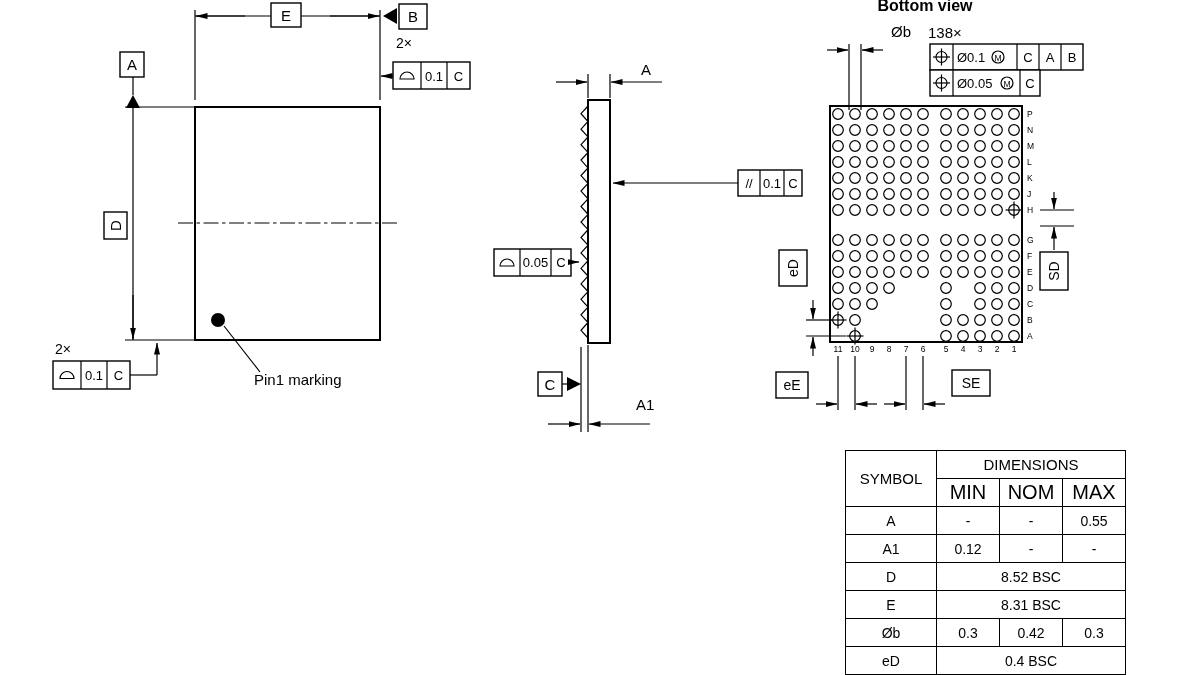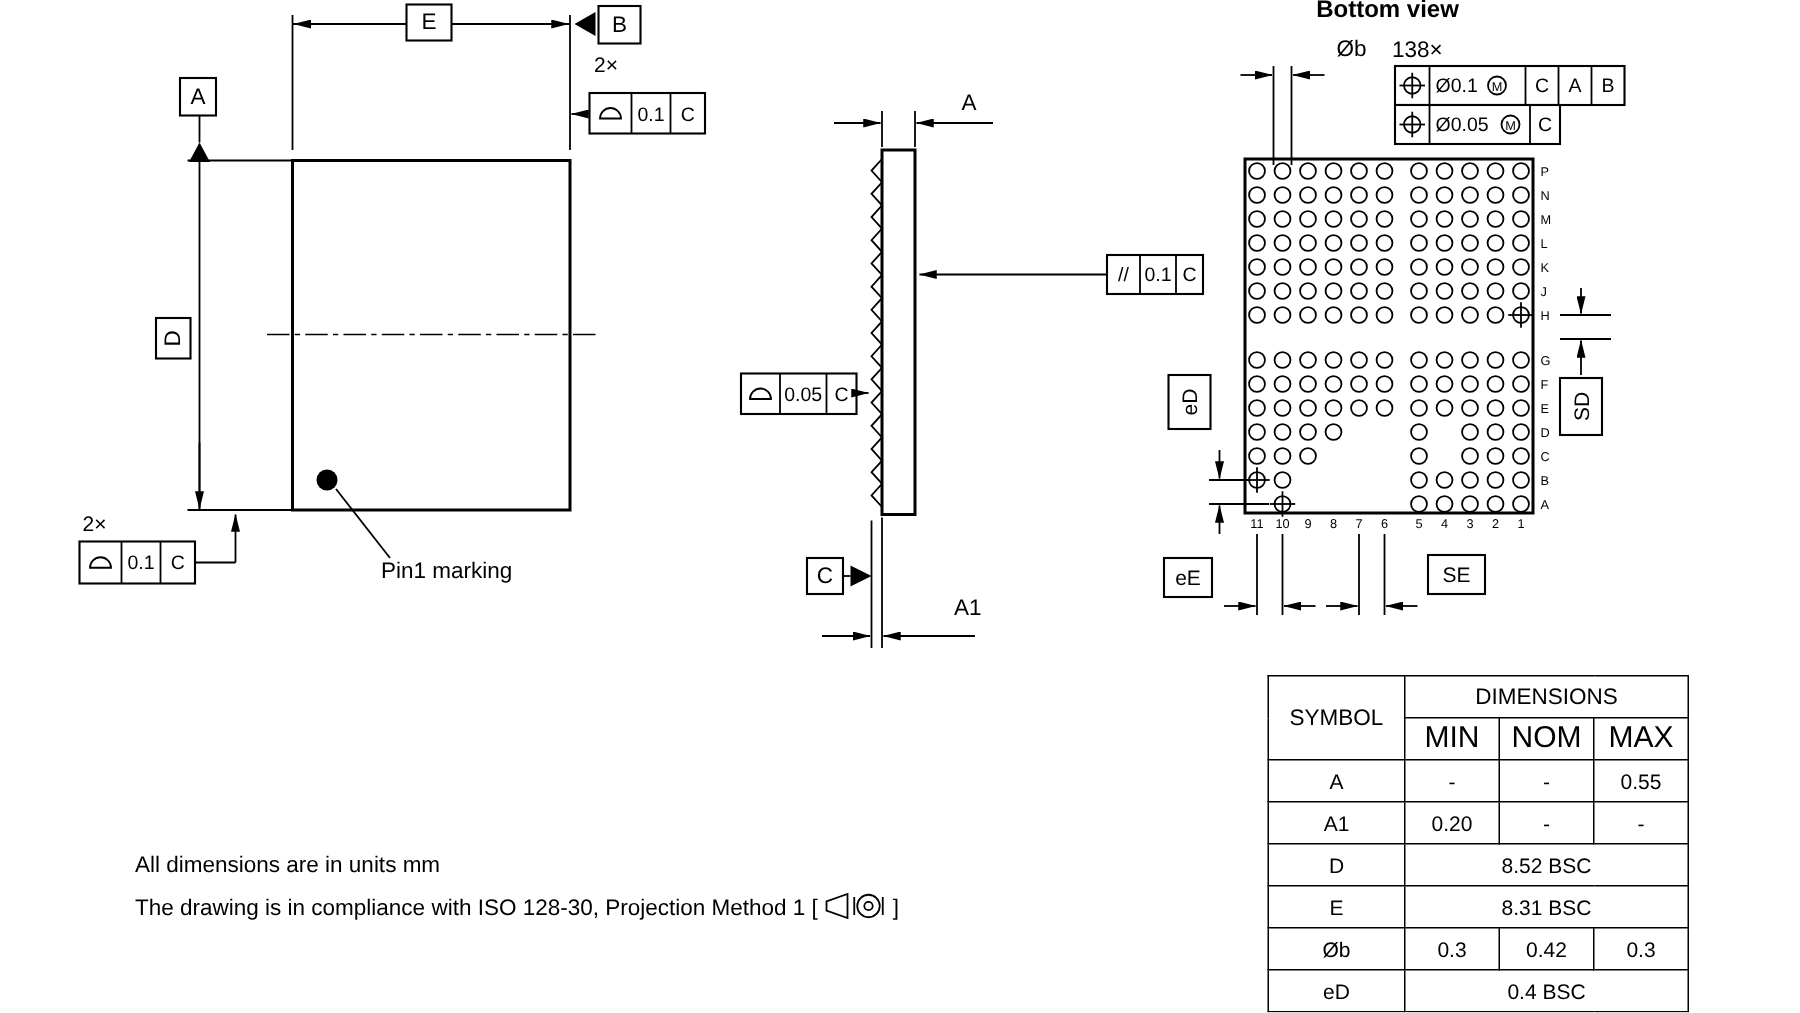--- a/index.html
+++ b/index.html
@@ -428,21 +428,21 @@
     </thead>
     <tbody id="dim-rows">
           <tr>
             <td class="sym">A</td>
             <td>-</td>
             <td>-</td>
             <td>0.55</td>
           </tr>
           <tr>
             <td class="sym">A1</td>
-            <td>0.20</td>
+            <td>0.12</td>
             <td>-</td>
             <td>-</td>
           </tr>
           <tr>
             <td class="sym">D</td>
             <td colspan="3">8.52 BSC</td>
           </tr>
           <tr>
             <td class="sym">E</td>
             <td colspan="3">8.31 BSC</td>
@@ -454,24 +454,14 @@
             <td>0.3</td>
           </tr>
           <tr>
             <td class="sym">eD</td>
             <td colspan="3">0.4 BSC</td>
           </tr>
         </tbody>
   </table>
 </div>
 
-<div class="note" style="top:568px">All dimensions are in units mm</div>
-<div class="note" style="top:593px">
-  <span>The drawing is in compliance with ISO 128-30, Projection Method 1 [</span><svg class="proj" width="46" height="22" viewBox="0 0 46 22">
-    <polygon points="4,8 4,14 18,19 18,3" fill="none" stroke="#000" stroke-width="1.2"></polygon>
-    <circle cx="32" cy="11" r="7.5" fill="none" stroke="#000" stroke-width="1.2"></circle>
-    <circle cx="32" cy="11" r="2.8" fill="none" stroke="#000" stroke-width="1.2"></circle>
-    <line x1="22.5" y1="5" x2="22.5" y2="17" stroke="#000" stroke-width="1.2"></line>
-    <line x1="41.5" y1="5" x2="41.5" y2="17" stroke="#000" stroke-width="1.2"></line>
-  </svg><span>]</span>
+
 </div>
 
-</div>
-
 </body></html>

